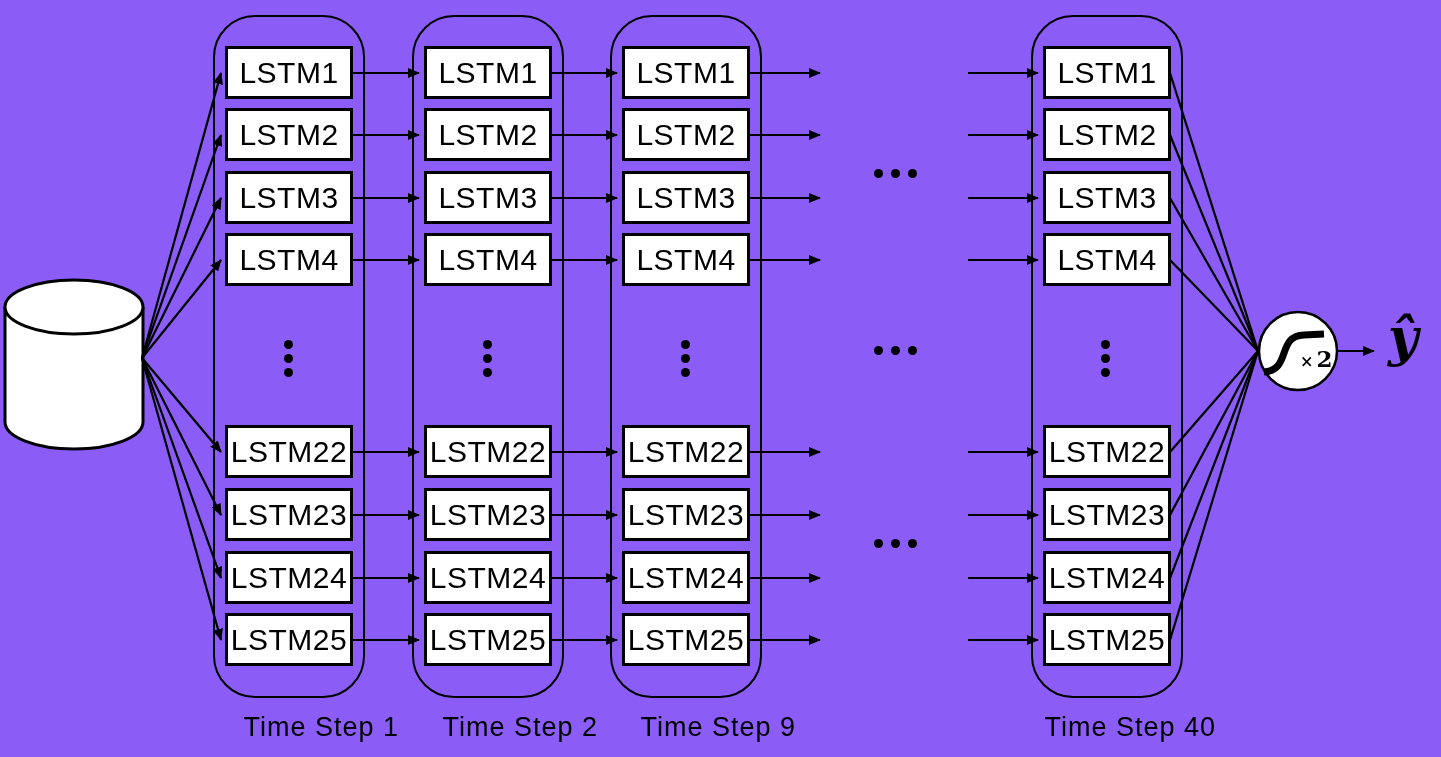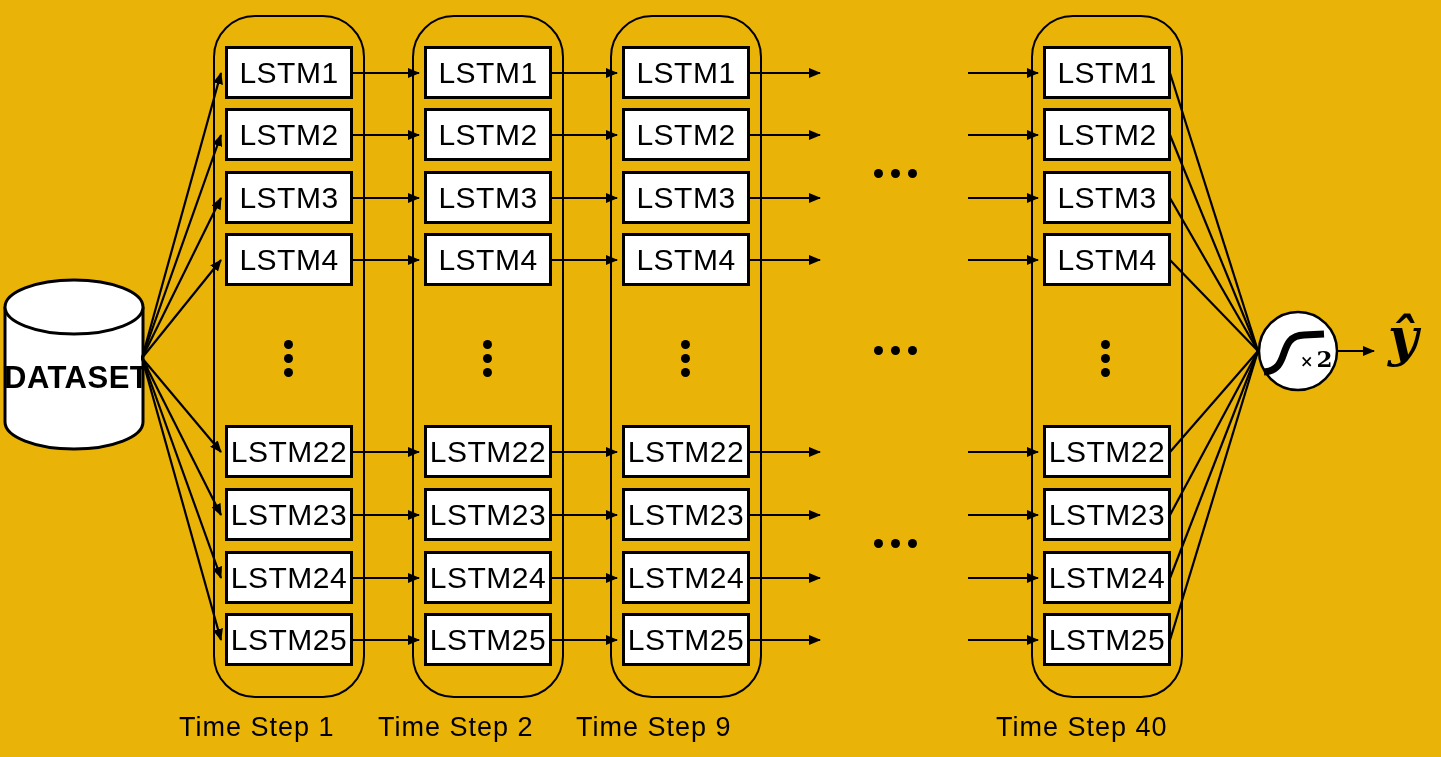--- a/index.html
+++ b/index.html
@@ -1,31 +1,31 @@
 <!DOCTYPE html>
 <html><head>
 <meta charset="utf-8">
 <style>
   html,body{margin:0;padding:0;background:#fff;}
   .stage{
-    position:relative;width:1441px;height:757px;background:#eab308;overflow:hidden;
+    position:relative;width:1441px;height:757px;background:#8b5cf6;overflow:hidden;
     font-family:"Liberation Sans","DejaVu Sans",sans-serif;color:#000;
   }
   .layer{position:absolute;left:0;top:0;width:1441px;height:757px;}
   .ts-container{
     position:absolute;top:15px;width:152px;height:683px;
     border:2.5px solid #000;border-radius:42px;background:transparent;box-sizing:border-box;
   }
   .lstm-box{
     position:absolute;width:128px;height:53px;border:3px solid #000;background:#fff;
     box-sizing:border-box;display:flex;align-items:center;justify-content:center;
     font-size:30px;letter-spacing:0.5px;color:#000;
   }
   .ts-label{
-    position:absolute;top:712px;width:220px;text-align:left;
+    position:absolute;top:712px;width:220px;text-align:right;
     font-size:27px;color:#000;letter-spacing:1px;
   }
   .dataset-label{
     position:absolute;left:4px;top:360px;width:140px;text-align:center;
     font-size:31px;font-weight:bold;letter-spacing:0.5px;color:#000;
   }
   .vdots{position:absolute;width:9px;display:flex;flex-direction:column;gap:5px;}
   .hdots{position:absolute;height:9px;display:flex;flex-direction:row;gap:8px;}
   .dot{width:9px;height:9px;border-radius:50%;background:#000;flex:0 0 auto;}
   .activation-text{
@@ -205,21 +205,20 @@
       <span class="dot"></span>
       <span class="dot"></span>
       <span class="dot"></span>
     </div>
   <div class="hdots" style="left:874px;top:539px">
       <span class="dot"></span>
       <span class="dot"></span>
       <span class="dot"></span>
     </div>
 
-  <div class="dataset-label">DATASET</div>
 
   <div class="ts-label" style="left:179px">Time Step 1</div>
   <div class="ts-label" style="left:378px">Time Step 2</div>
   <div class="ts-label" style="left:576px">Time Step 9</div>
   <div class="ts-label" style="left:996px">Time Step 40</div>
 
   <div class="activation-text">
     <span class="times">×</span>
     <span class="factor">2</span>
   </div>

